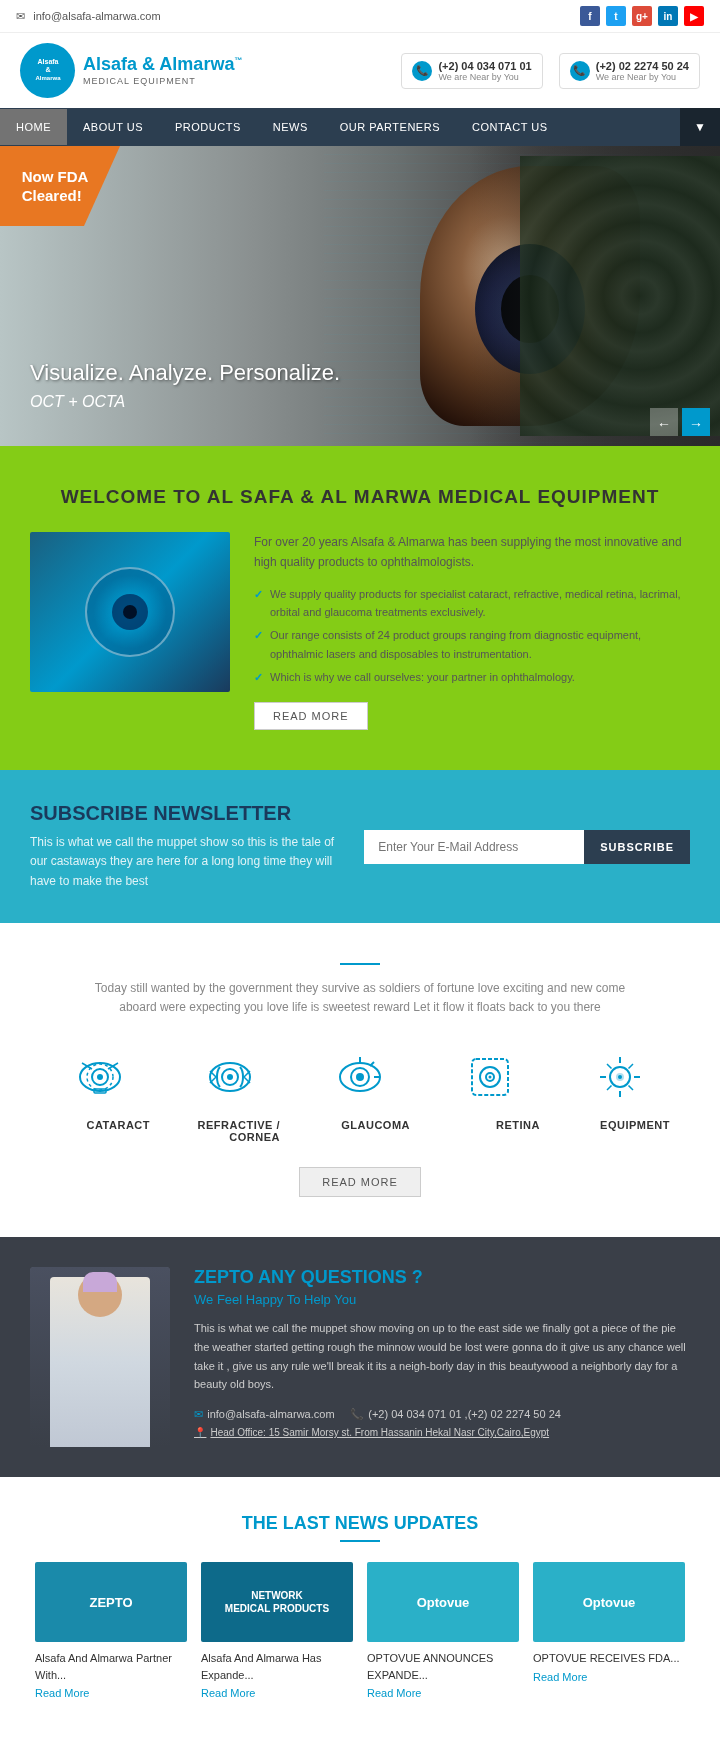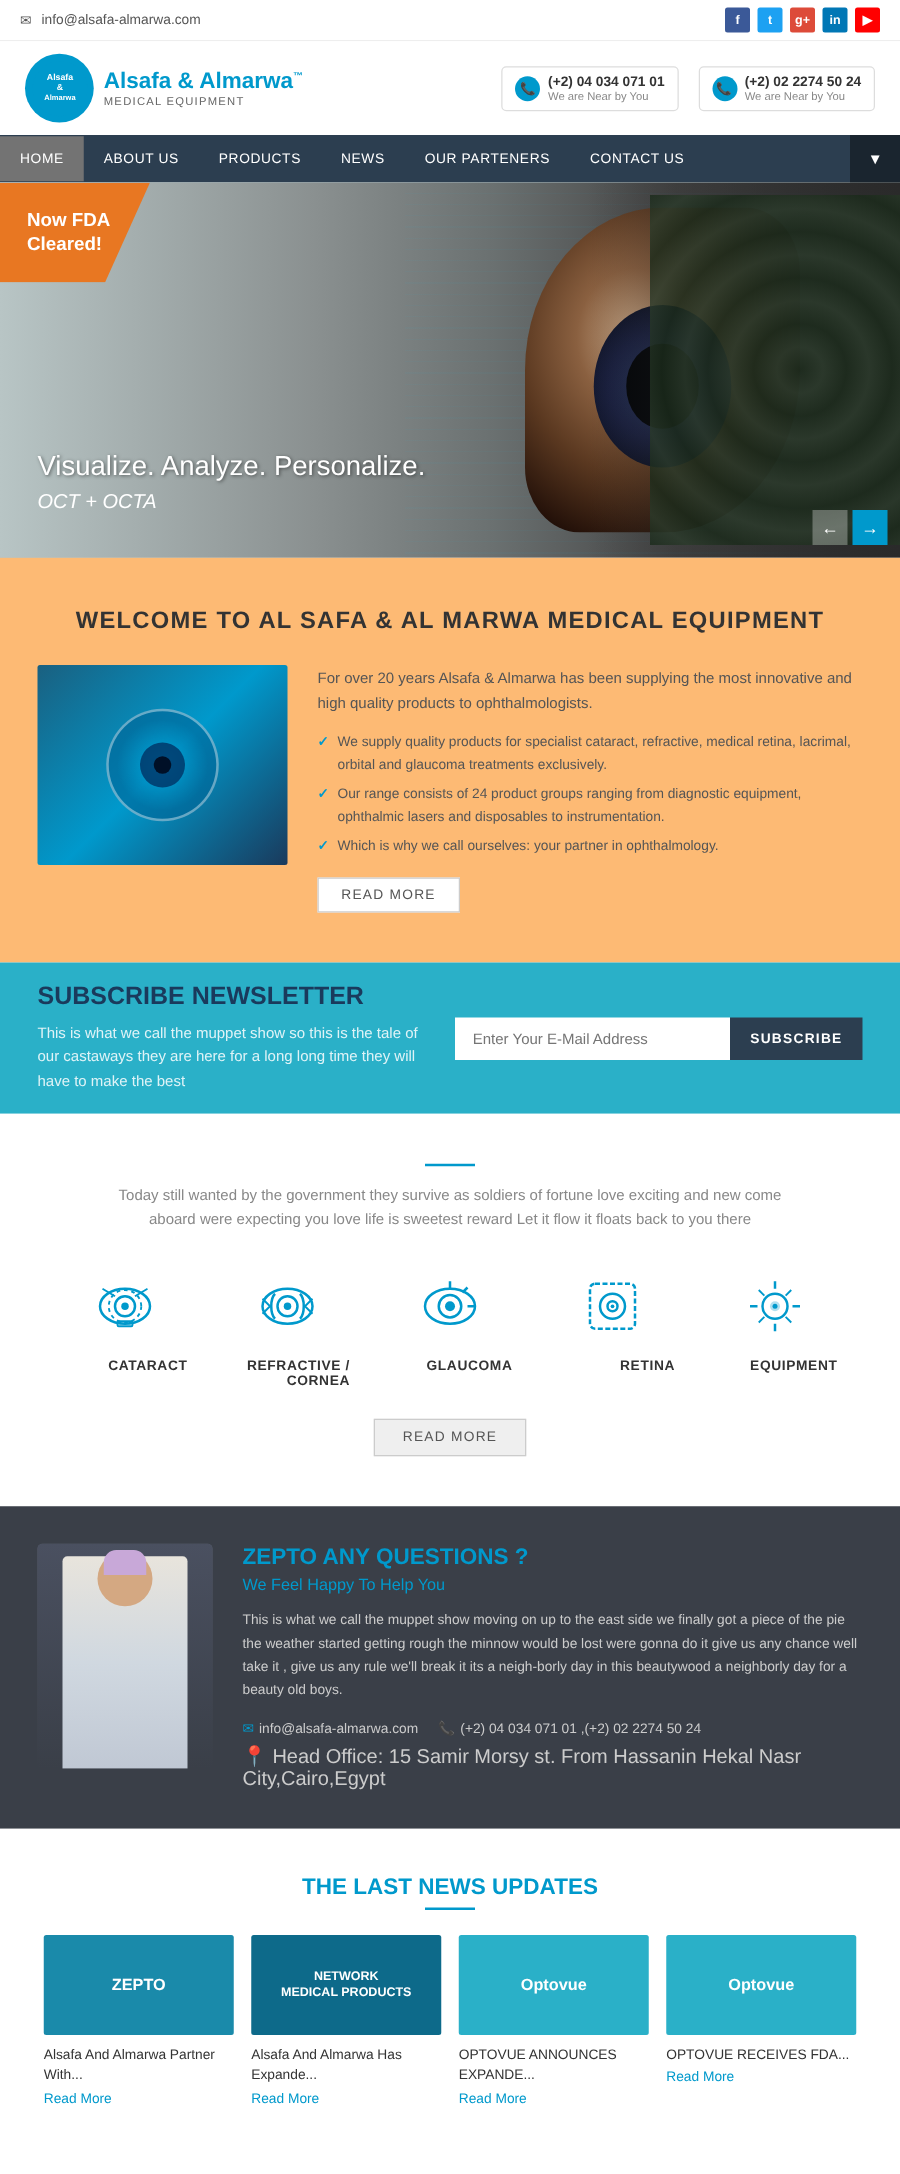--- a/index.html
+++ b/index.html
@@ -139,21 +139,21 @@
       width: 28px; height: 28px;
       background: rgba(255,255,255,0.3);
       display: flex; align-items: center; justify-content: center;
       color: #fff; font-size: 14px; cursor: pointer;
     }
     .hero-arrow.next { background: #0099cc; }
 
     
     .welcome-section {
       padding: 40px 30px;
-      background: #fdba74;
+      background: #84cc16;
     }
     .welcome-title {
       text-align: center;
       font-size: 19px;
       font-weight: bold;
       color: #333;
       letter-spacing: 1px;
       margin-bottom: 24px;
       text-transform: uppercase;
     }
@@ -183,21 +183,21 @@
       color: #555;
       cursor: pointer;
       text-transform: uppercase;
       letter-spacing: 1px;
       background: #fff;
     }
 
     
     .subscribe-section {
       background: #2ab0c8;
-      padding: 16px 30px;
+      padding: 32px 30px;
       display: flex;
       align-items: center;
       gap: 30px;
     }
     .subscribe-left { flex: 1; }
     .subscribe-title { font-size: 20px; font-weight: bold; color: #fff; margin-bottom: 8px; }
     .subscribe-title span { color: #1a3a5c; }
     .subscribe-desc { font-size: 12px; color: rgba(255,255,255,0.85); line-height: 1.6; }
     .subscribe-right { display: flex; gap: 0; }
     .subscribe-input {
@@ -273,21 +273,21 @@
       display: flex; align-items: flex-end; justify-content: center;
       overflow: hidden;
       position: relative;
     }
     .questions-content { flex: 1; }
     .questions-title { font-size: 18px; font-weight: bold; color: #fff; margin-bottom: 4px; }
     .questions-title span { color: #0099cc; }
     .questions-subtitle { font-size: 13px; color: #0099cc; margin-bottom: 12px; }
     .questions-text { font-size: 11px; color: #ccc; line-height: 1.7; margin-bottom: 14px; }
     .questions-contact { font-size: 11px; color: #ccc; margin-bottom: 6px; display: flex; gap: 16px; flex-wrap: wrap; }
-    .questions-address { font-size: 16px; color: #ccc; }
+    .questions-address { font-size: 10px; color: #ccc; text-decoration: underline; }
     .q-icon { color: #0099cc; margin-right: 4px; }
 
     
     .news-section {
       padding: 36px 20px;
       background: #fff;
       text-align: center;
     }
     .news-title { font-size: 18px; font-weight: bold; color: #333; text-transform: uppercase; margin-bottom: 4px; }
     .news-title span { color: #0099cc; }

